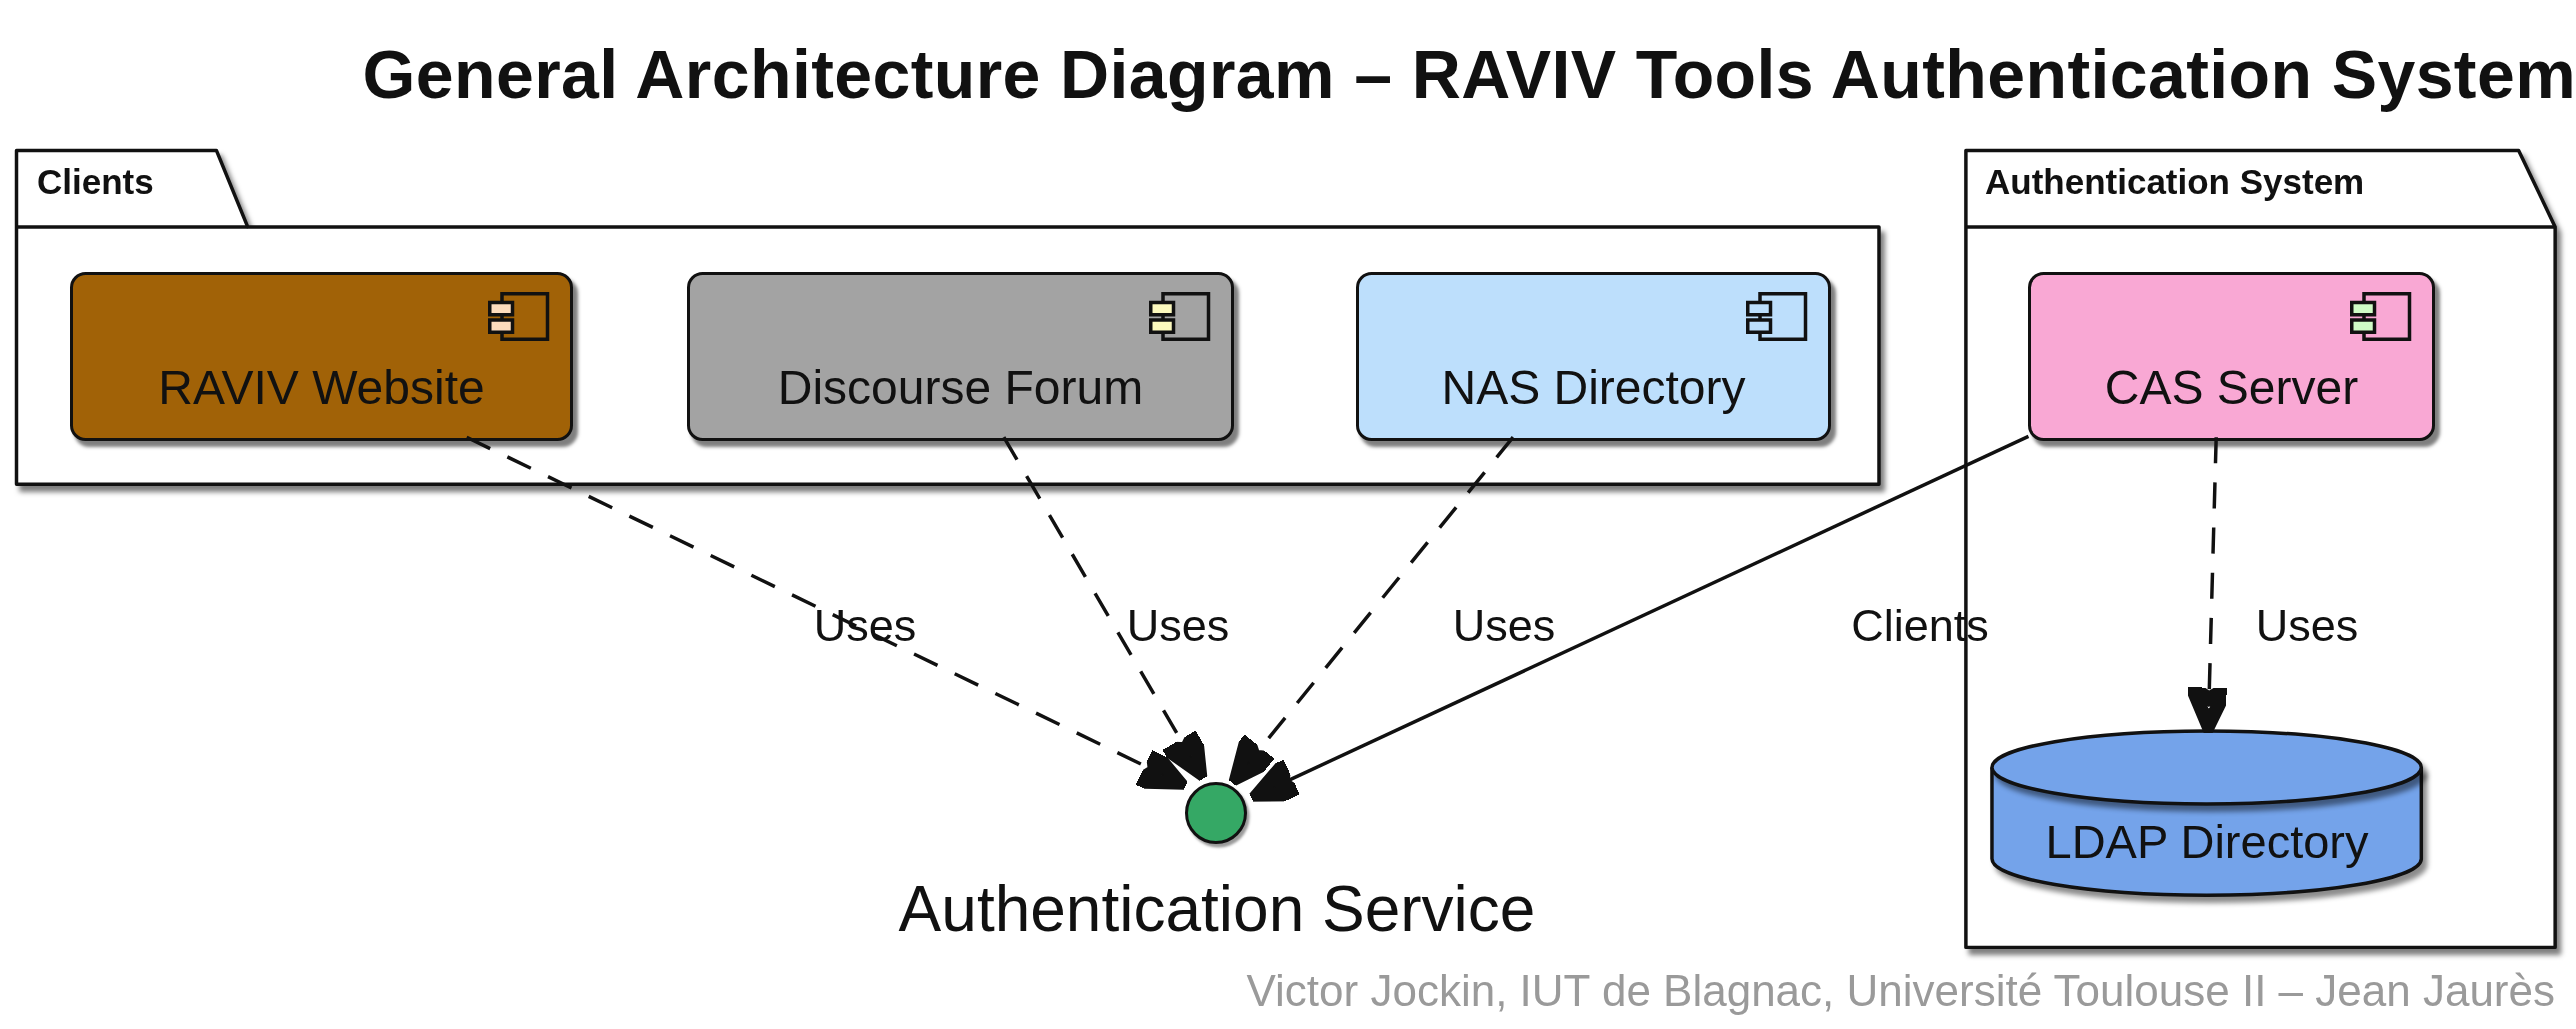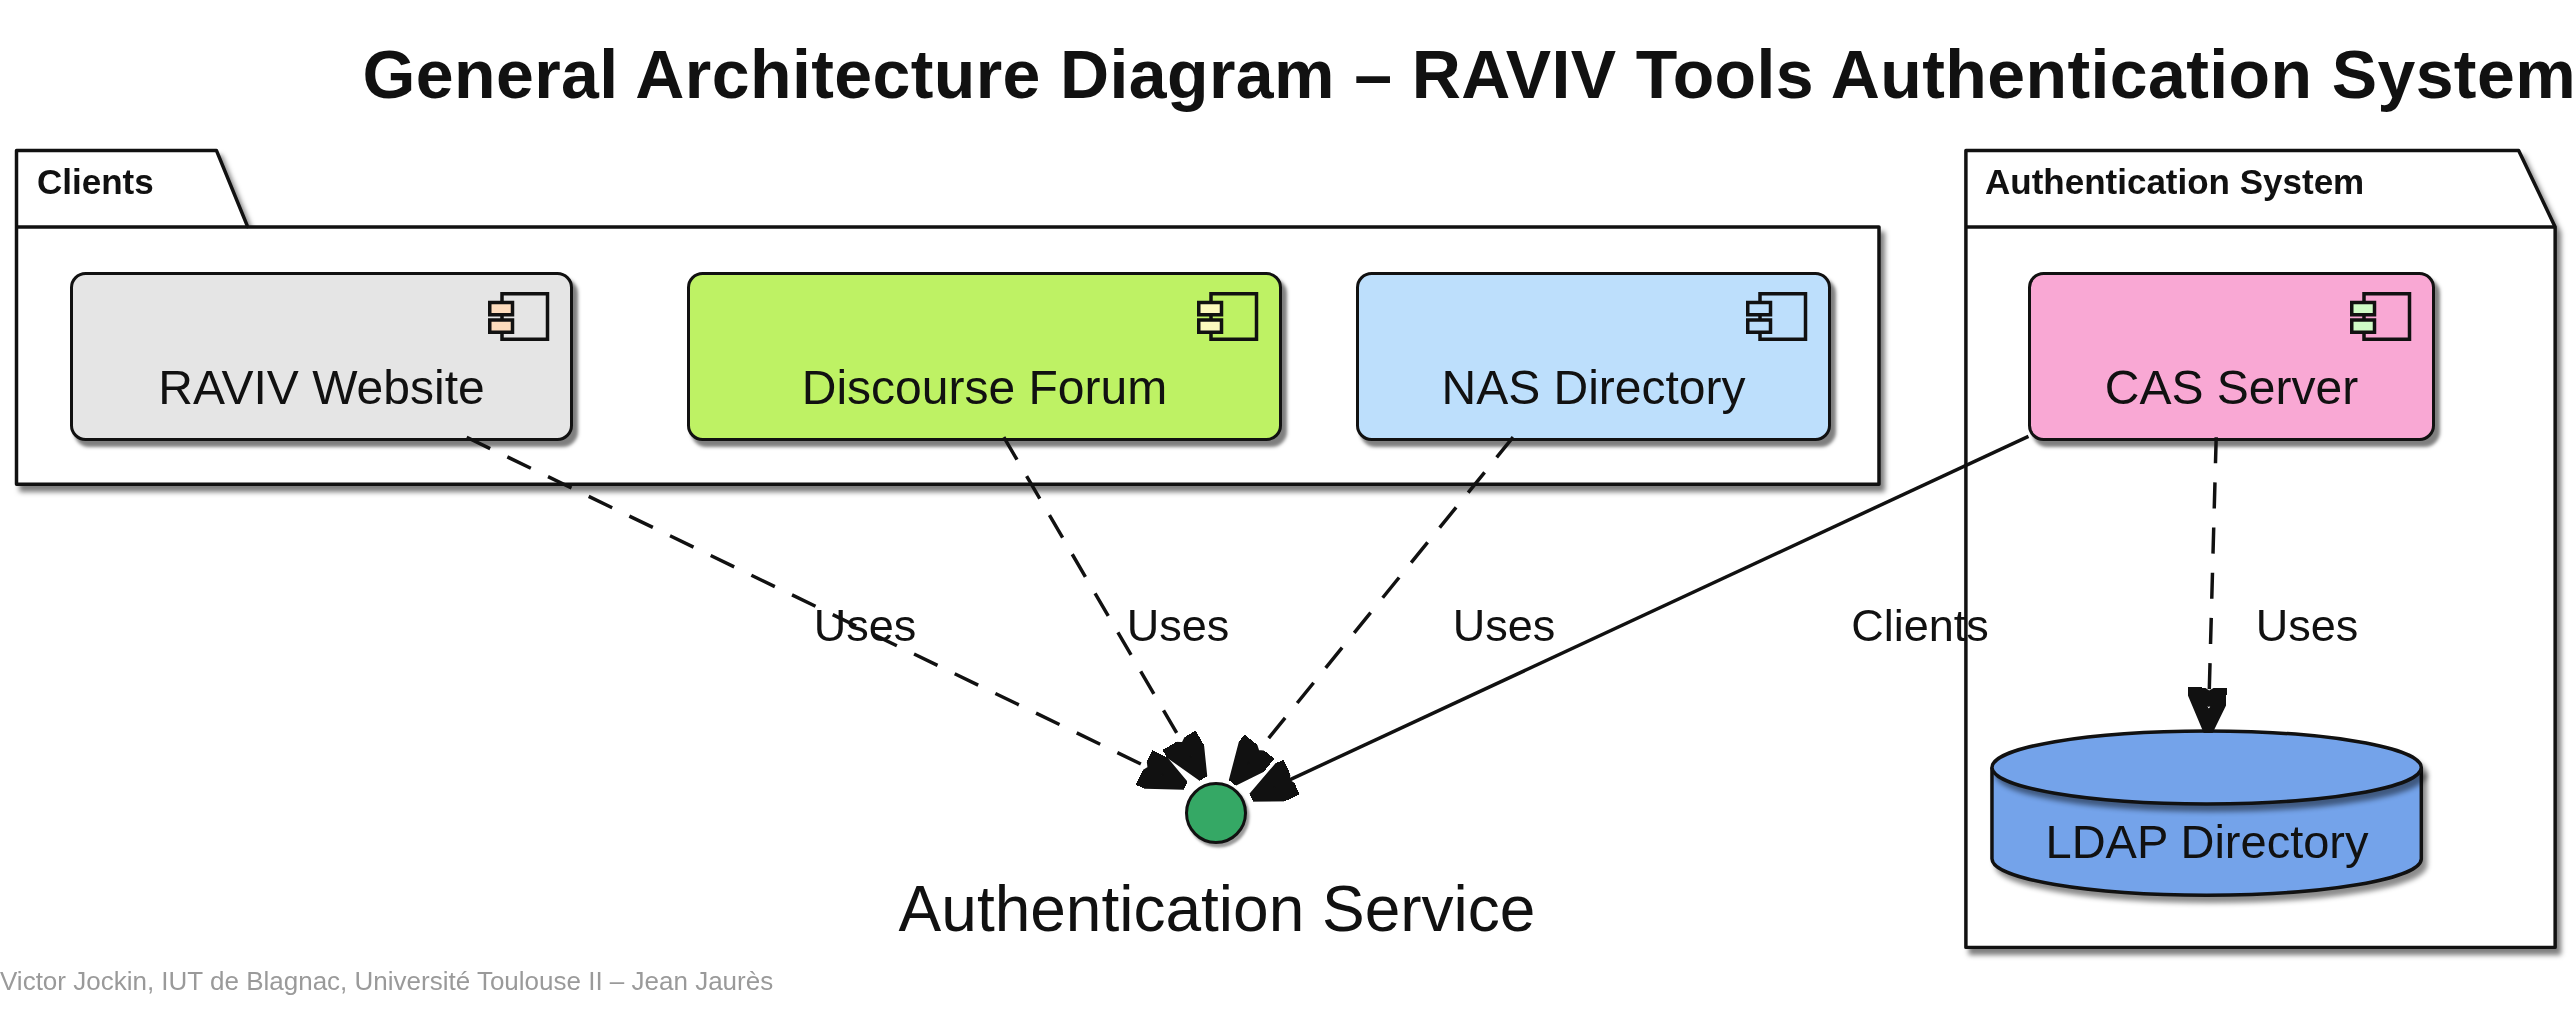--- a/index.html
+++ b/index.html
@@ -40,21 +40,21 @@
   .service-circle{
     z-index:3;width:56px;height:56px;border-radius:50%;
     border:3.5px solid #111;box-shadow:2.6px 3.5px 2.6px rgba(0,0,0,.4);
   }
   .service-label{
     z-index:5;transform:translate(-50%,-50%);font-size:64px;white-space:nowrap;
   }
   .pkg-label{z-index:3;font-size:35px;font-weight:bold;white-space:nowrap;}
   .db-label{z-index:3;transform:translate(-50%,-50%);font-size:47px;white-space:nowrap;}
   .footer{
-    z-index:3;left:0;width:2555px;top:966px;text-align:left;font-size:26px;
+    z-index:3;left:0;width:2555px;top:966px;text-align:right;font-size:44px;
   }
 </style>
 </head>
 <body>
 
 <div class="abs title">General Architecture Diagram – RAVIV Tools Authentication System</div>
 
 <svg id="shapes" class="abs" viewBox="0 0 2964 1185" xmlns="http://www.w3.org/2000/svg">
 
   <path class="pkg" d="M19,557 L19,173 L249,173 L285,261 L2162,261 L2162,557 Z"></path>
@@ -65,30 +65,30 @@
 
   <g>
     <path class="cyl" id="cyl-body" d="M2292,883 L2292,988 A247,42 0 0 0 2786,988 L2786,883" fill="#74A3EA"></path>
     <ellipse class="cyl" id="cyl-top" cx="2539" cy="883" rx="247" ry="42" fill="#74A3EA"></ellipse>
   </g>
 </svg>
 
 <div class="abs pkg-label" style="left:37px;top:162px;">Clients</div>
 <div class="abs pkg-label" style="left:1985px;top:162px;">Authentication System</div>
 
-<div class="abs component" style="left: 70px; top: 272px; width: 497px; height: 163px; background-color: #e5e5e5;">
+<div class="abs component" style="left: 70px; top: 272px; width: 497px; height: 163px; background-color: #a16207;">
   <svg class="comp-icon" viewBox="0 0 72 56">
     <rect class="big" x="16" y="2" width="52" height="52"></rect>
     <rect class="small" x="2" y="12" width="26" height="14" fill="#FDDCBD"></rect>
     <rect class="small" x="2" y="32" width="26" height="14" fill="#FDDCBD"></rect>
   </svg>
   <span class="comp-label">RAVIV Website</span>
 </div>
 
-<div class="abs component" style="left: 687px; top: 272px; width: 541px; height: 163px; background-color: #bef264; padding-left: 48px;">
+<div class="abs component" style="left: 687px; top: 272px; width: 541px; height: 163px; background-color: #a3a3a3;">
   <svg class="comp-icon" viewBox="0 0 72 56">
     <rect class="big" x="16" y="2" width="52" height="52"></rect>
     <rect class="small" x="2" y="12" width="26" height="14" fill="#FCF9BE"></rect>
     <rect class="small" x="2" y="32" width="26" height="14" fill="#FCF9BE"></rect>
   </svg>
   <span class="comp-label">Discourse Forum</span>
 </div>
 
 <div class="abs component" style="left: 1356px; top: 272px; width: 469px; height: 163px; background-color: rgb(189, 223, 252);">
   <svg class="comp-icon" viewBox="0 0 72 56">

